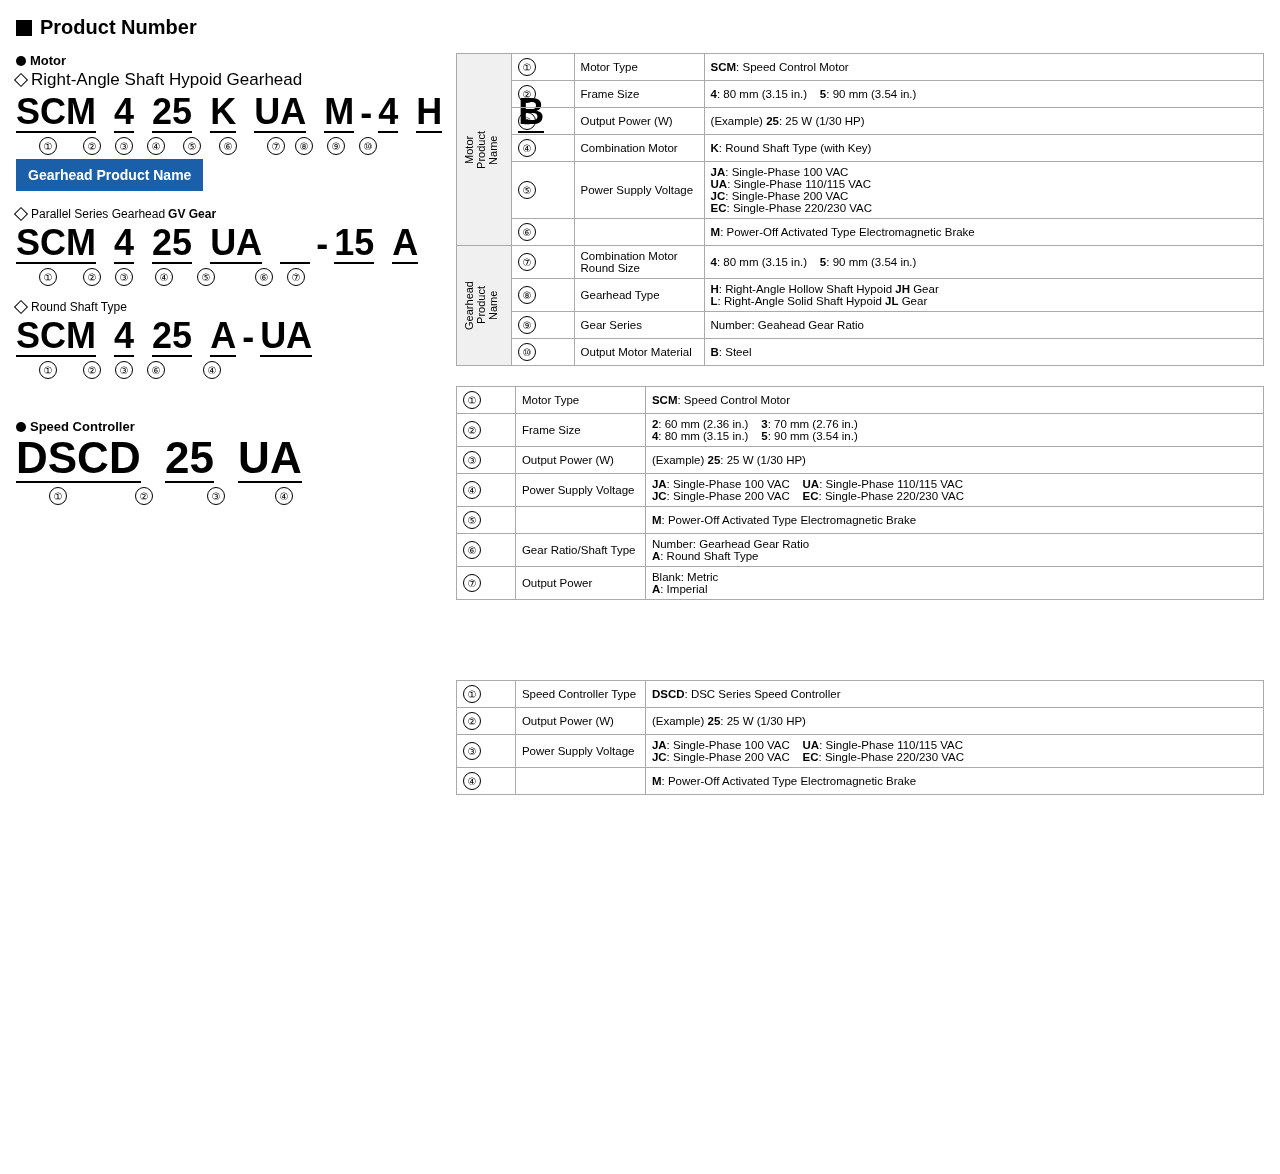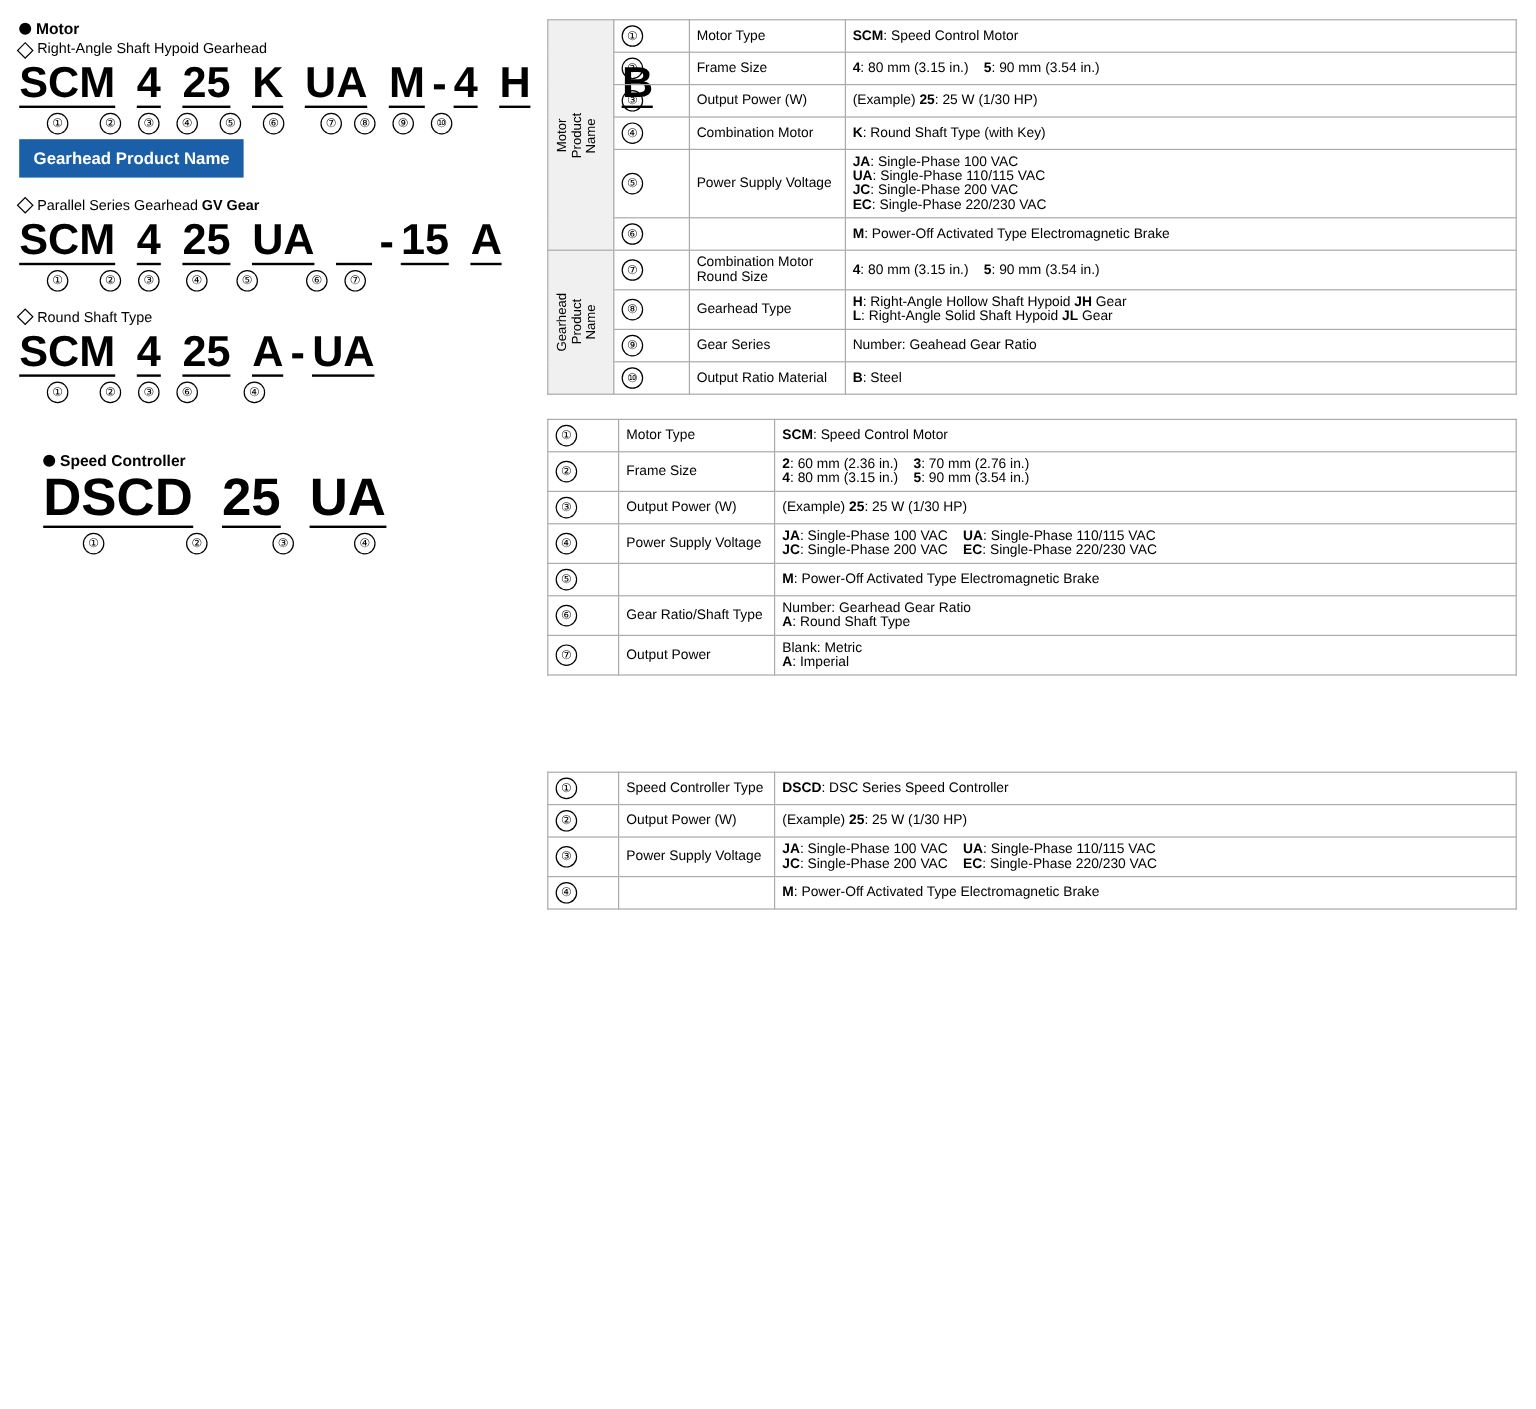--- a/index.html
+++ b/index.html
@@ -127,31 +127,35 @@
       font-weight: bold;
       border-bottom: 2px solid #000;
       padding-bottom: 1px;
     }
   </style>
 </head>
 <body>
 
 <div>
 
+  <div style="display:flex;align-items:center;gap:8px;margin-bottom:14px;">
+    <span class="black-square"></span>
+    <span style="font-size:20px;font-weight:bold;">Product Number</span>
+  </div>
 
   <div class="main-layout">
 
     <div class="left-col">
 
       <div style="display:flex;align-items:center;margin-bottom:2px;">
         <span class="bullet-dot"></span>
         <span style="font-size:13px;font-weight:bold;">Motor</span>
       </div>
 
-      <div style="display:flex;align-items:flex-end;margin-bottom:4px;font-size:12px;">
+      <div style="display:flex;align-items:center;margin-bottom:4px;font-size:17px;">
         <span class="diamond"></span>
         <span>Right-Angle Shaft Hypoid Gearhead</span>
       </div>
 
       <div style="margin-bottom:4px;">
         <div style="display:flex;align-items:flex-end;gap:2px;line-height:1;">
 
           <div class="seg-group">
             <span class="seg-top">SCM</span>
           </div>
@@ -306,21 +310,21 @@
             <div style="width:60px;text-align:center;"><span class="circle-num">①</span></div>
             <div style="width:28px;text-align:center;"><span class="circle-num">②</span></div>
             <div style="width:36px;text-align:center;"><span class="circle-num">③</span></div>
             <div style="width:28px;text-align:center;"><span class="circle-num">⑥</span></div>
             <div style="width:20px;"></div>
             <div style="width:44px;text-align:center;"><span class="circle-num">④</span></div>
           </div>
         </div>
       </div>
 
-      <div class="speed-ctrl-section" style="margin-top:40px;margin-left:20px;">
+      <div class="speed-ctrl-section" style="margin-top:40px;">
         <div style="display:flex;align-items:center;margin-bottom:2px;">
           <span class="bullet-dot"></span>
           <span style="font-size:13px;font-weight:bold;">Speed Controller</span>
         </div>
 
         <div style="margin-bottom:4px;">
           <div style="display:flex;align-items:flex-end;gap:2px;line-height:1;">
             <div class="seg-group">
                 <span style="font-size:44px;font-weight:bold;border-bottom:2px solid #000;padding-bottom:1px;">DSCD</span>
               </div>
@@ -407,21 +411,21 @@
               <span class="bold">L</span>: Right-Angle Solid Shaft Hypoid <span class="bold">JL</span> Gear
             </td>
           </tr>
           <tr>
             <td><span class="circle-num">⑨</span></td>
             <td class="col-label">Gear Series</td>
             <td>Number: Geahead Gear Ratio</td>
           </tr>
           <tr>
             <td><span class="circle-num">⑩</span></td>
-            <td class="col-label">Output Ratio Material</td>
+            <td class="col-label">Output Motor Material</td>
             <td><span class="bold">B</span>: Steel</td>
           </tr>
         </tbody>
       </table>
 
       <table class="spec-table" style="margin-top:10px;">
         <tbody>
           <tr>
             <td><span class="circle-num">①</span></td>
             <td class="col-label">Motor Type</td>

